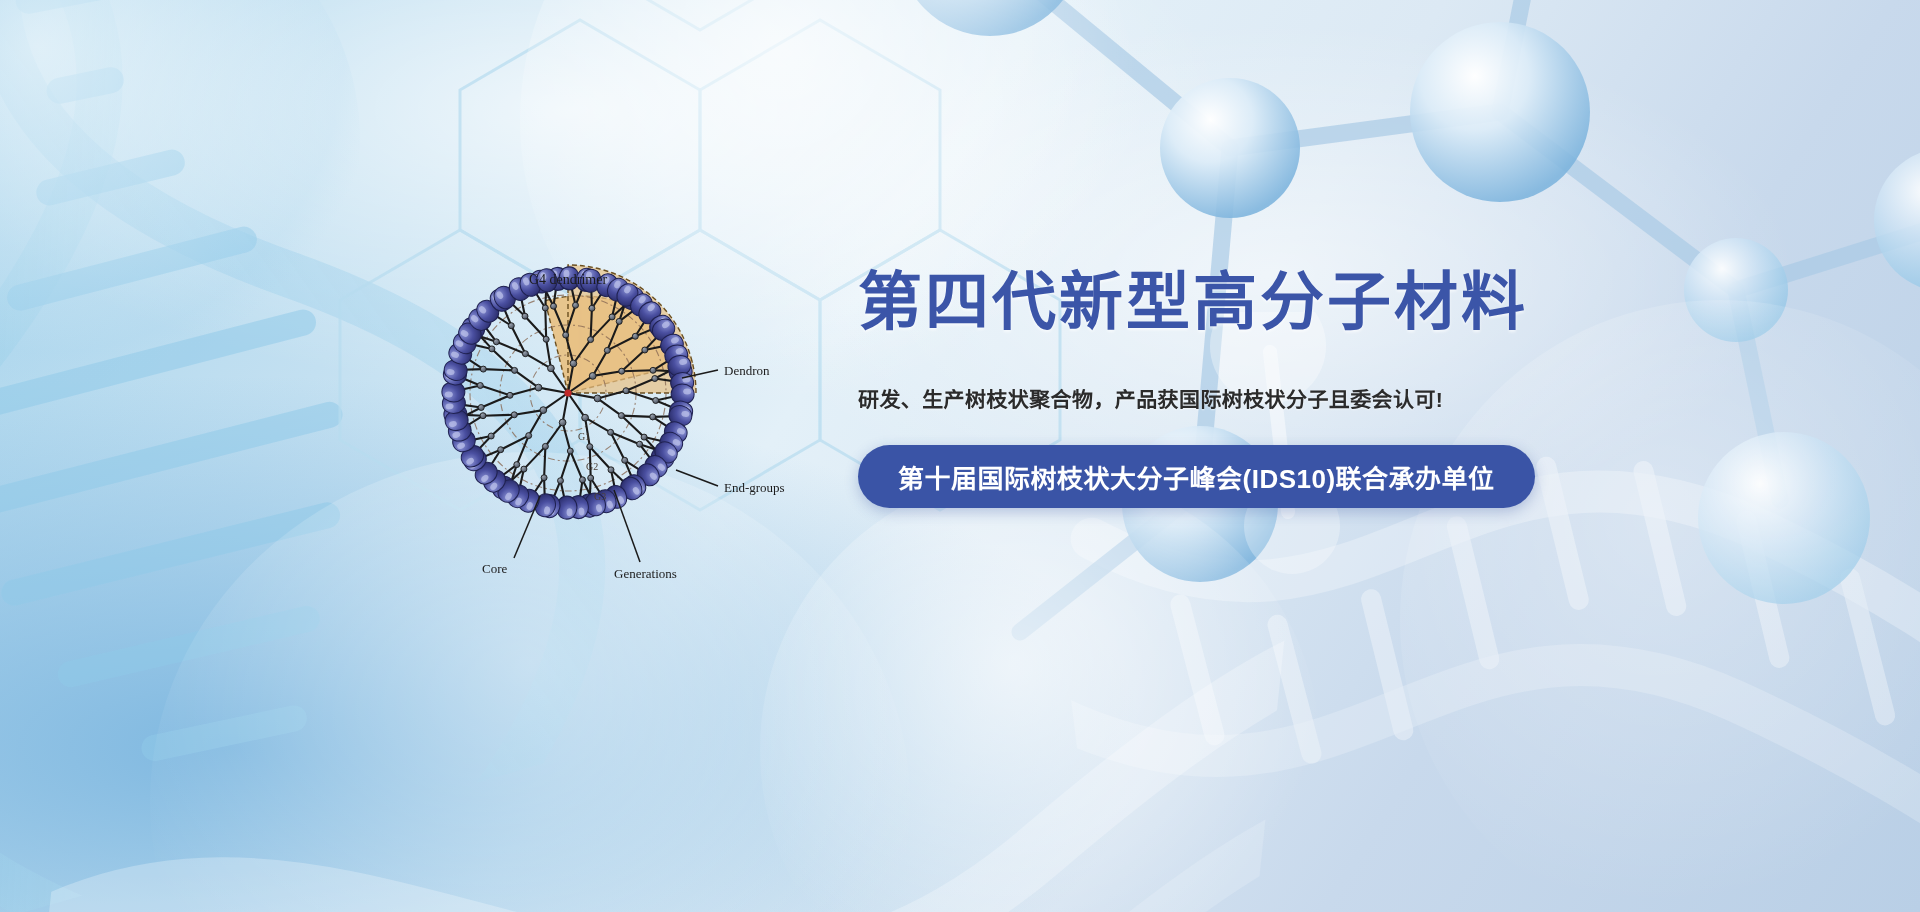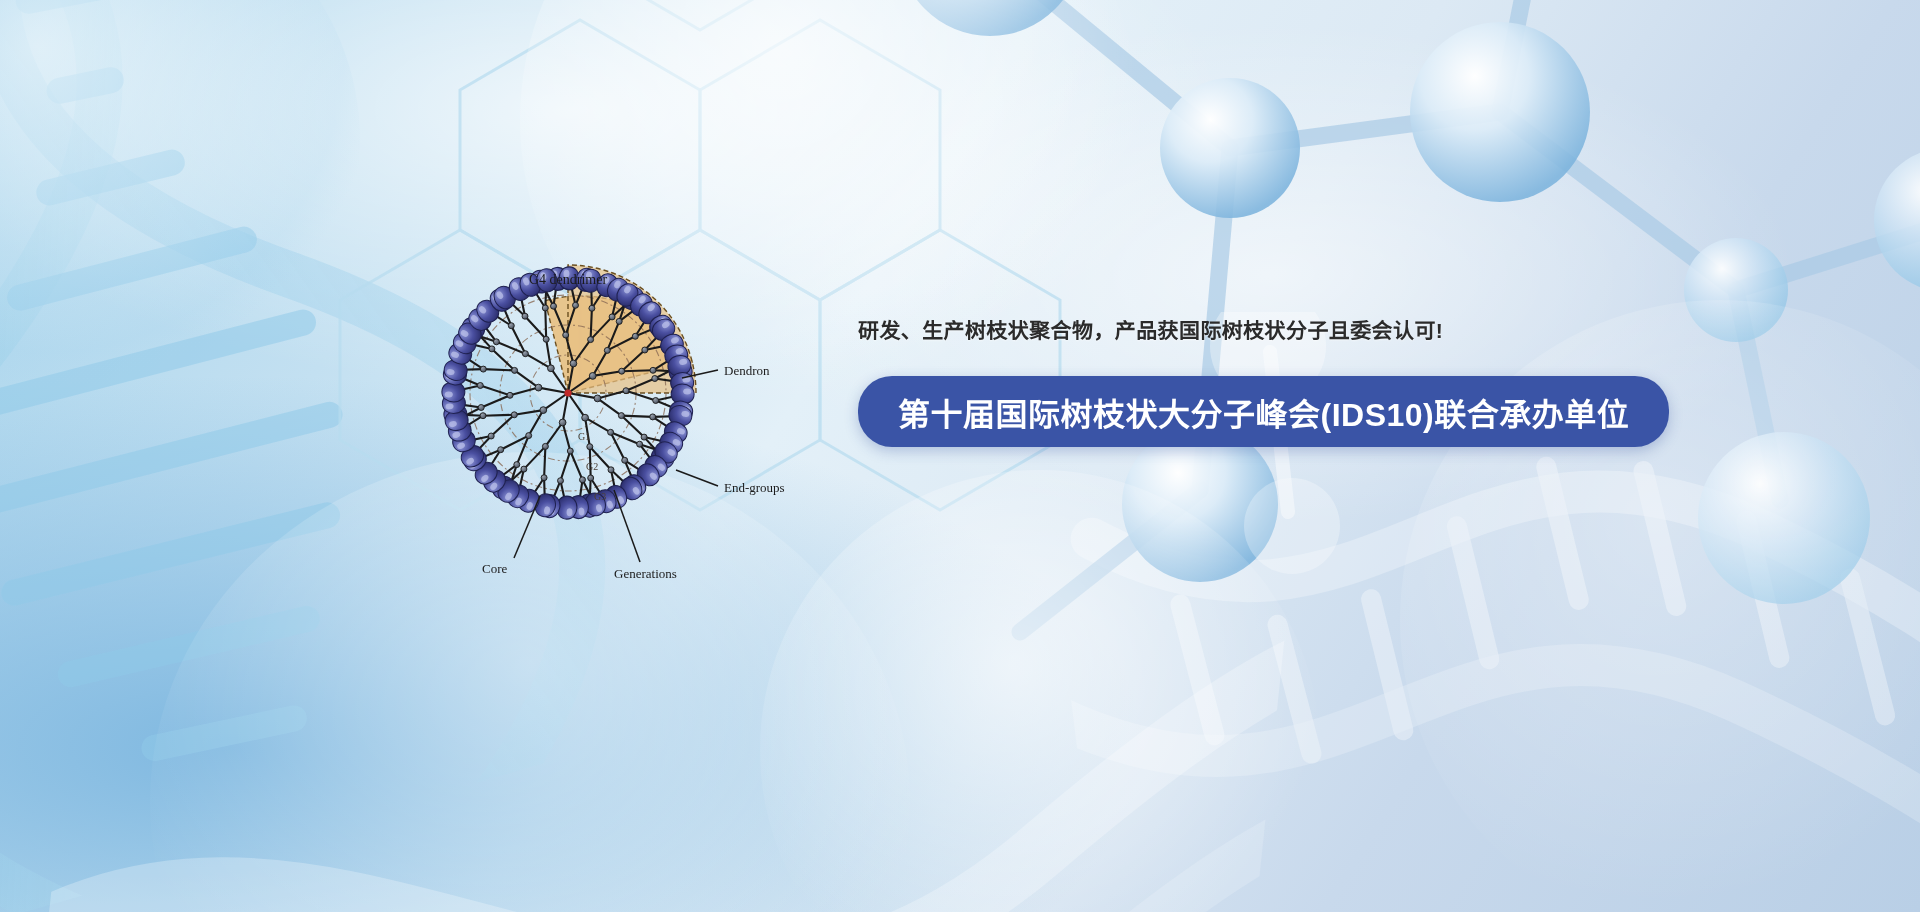--- a/index.html
+++ b/index.html
@@ -68,24 +68,24 @@
   }
   .subline{
     margin-top:46px;
     font-size:21px; font-weight:700; letter-spacing:.4px;
     color:#2b2b2b; white-space:nowrap;
     text-shadow:0 1px 2px rgba(255,255,255,.55);
   }
   .cta{
     margin-top:32px;
     display:inline-flex; align-items:center; justify-content:center;
-    height:71px; padding:0 40px;
+    height:63px; padding:0 40px;
     background:#3a54a6;
     border:none; border-radius:34px;
-    color:#ffffff; font-size:32px; font-weight:700; letter-spacing:.5px;
+    color:#ffffff; font-size:26px; font-weight:700; letter-spacing:.5px;
     white-space:nowrap; cursor:pointer;
     box-shadow:0 4px 14px rgba(40,70,150,.28);
     font-family:"Liberation Sans","DejaVu Sans",sans-serif;
   }
 </style>
 </head>
 <body>
 
 <div class="banner">
 
@@ -492,17 +492,18 @@
 
       <g font-family="'Liberation Serif','DejaVu Serif',serif" font-size="10" fill="#4b4036">
         <text x="160" y="182">G1</text>
         <text x="168" y="212">G2</text>
         <text x="176" y="242">G3</text>
       </g>
     </svg>
   </div>
 
   <div class="content">
+    <h1 class="headline">第四代新型高分子材料</h1>
     <p class="subline">研发、生产树枝状聚合物，产品获国际树枝状分子且委会认可!</p>
     <button class="cta">第十届国际树枝状大分子峰会(IDS10)联合承办单位</button>
   </div>
 
 </div>
 
 </body></html>

